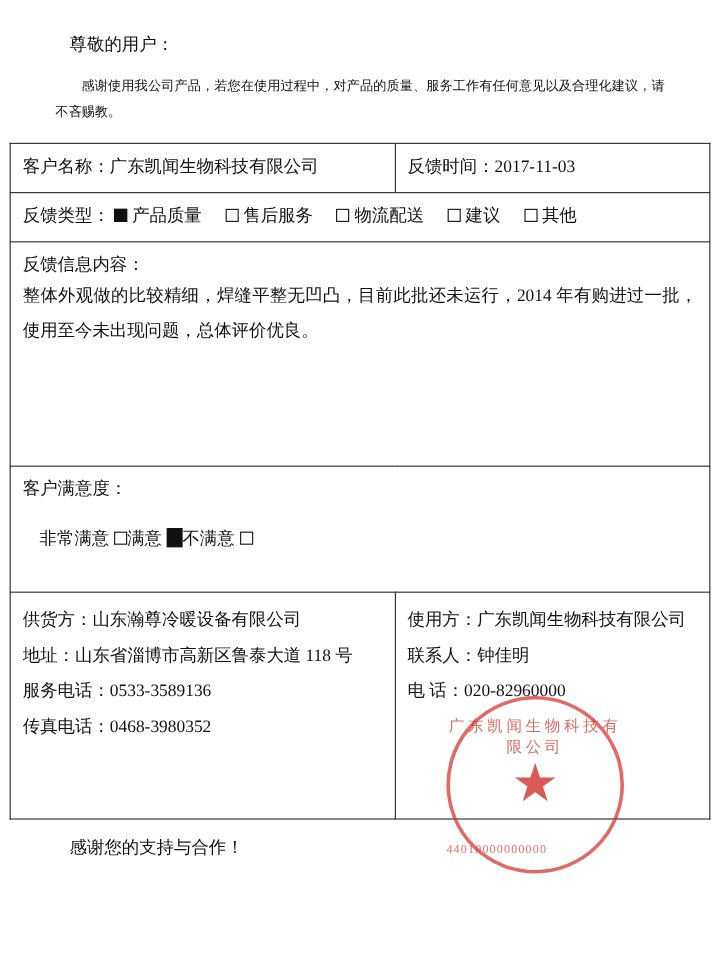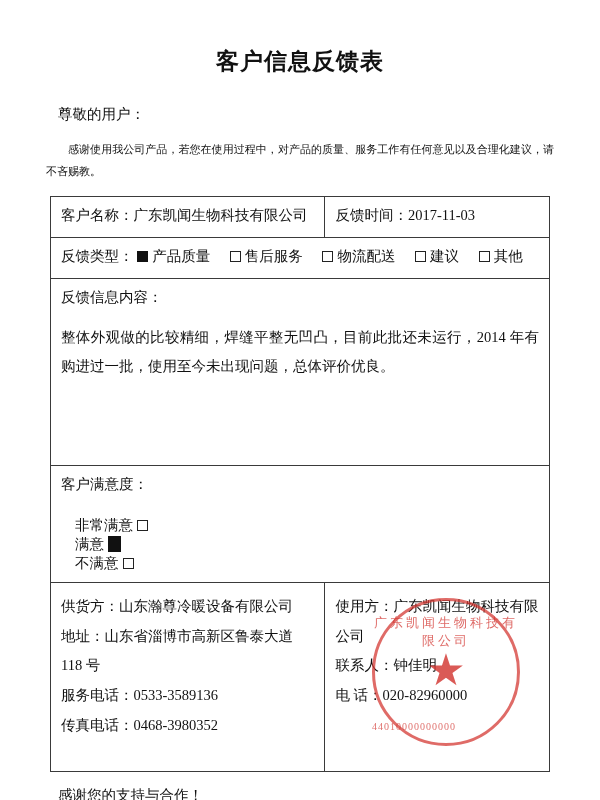--- a/index.html
+++ b/index.html
@@ -39,21 +39,21 @@
     font-size: 11px;
     margin-left: 46px;
     margin-right: 46px;
     margin-top: 14px;
     line-height: 2.0;
     text-indent: 2em;
     text-align: justify;
   }
   table.form {
     border-collapse: collapse;
-    width: 500px;
+    width: 584px;
     margin: 14px auto 0 auto;
     table-layout: fixed;
   }
   table.form td {
     border: 1px solid #3a3a3a;
     padding: 9px 10px;
     font-size: 14.5px;
     vertical-align: top;
   }
   .row-h {
@@ -77,32 +77,31 @@
   }
   .type-opts span.opt {
     margin-right: 16px;
     white-space: nowrap;
   }
   .content-cell {
     height: 168px;
   }
   .content-body {
     line-height: 2.0;
-    margin-top: 16px;
+    margin-top: 3px;
     text-align: justify;
   }
   .satis-cell {
     height: 86px;
   }
   .satis-opts {
     display: flex;
     justify-content: flex-start;
     margin-top: 22px;
     padding: 0 14px;
-    flex-direction: column;
   }
   .satis-opts .opt {
     white-space: nowrap;
   }
   .cb-after {
     display: inline-block;
     width: 11px;
     height: 11px;
     border: 1px solid #222;
     margin-left: 4px;
@@ -177,21 +176,20 @@
     font-size: 10px;
     letter-spacing: 1px;
     opacity: 0.7;
   }
 </style>
 </head>
 <body>
 
 <div class="page">
 
-  <div class="doc-title">客户信息反馈表</div>
 
   <div class="salutation">尊敬的用户：</div>
 
   <div class="intro">感谢使用我公司产品，若您在使用过程中，对产品的质量、服务工作有任何意见以及合理化建议，请不吝赐教。</div>
 
   <table class="form">
     <colgroup>
       <col style="width:55%">
       <col style="width:45%">
     </colgroup>

